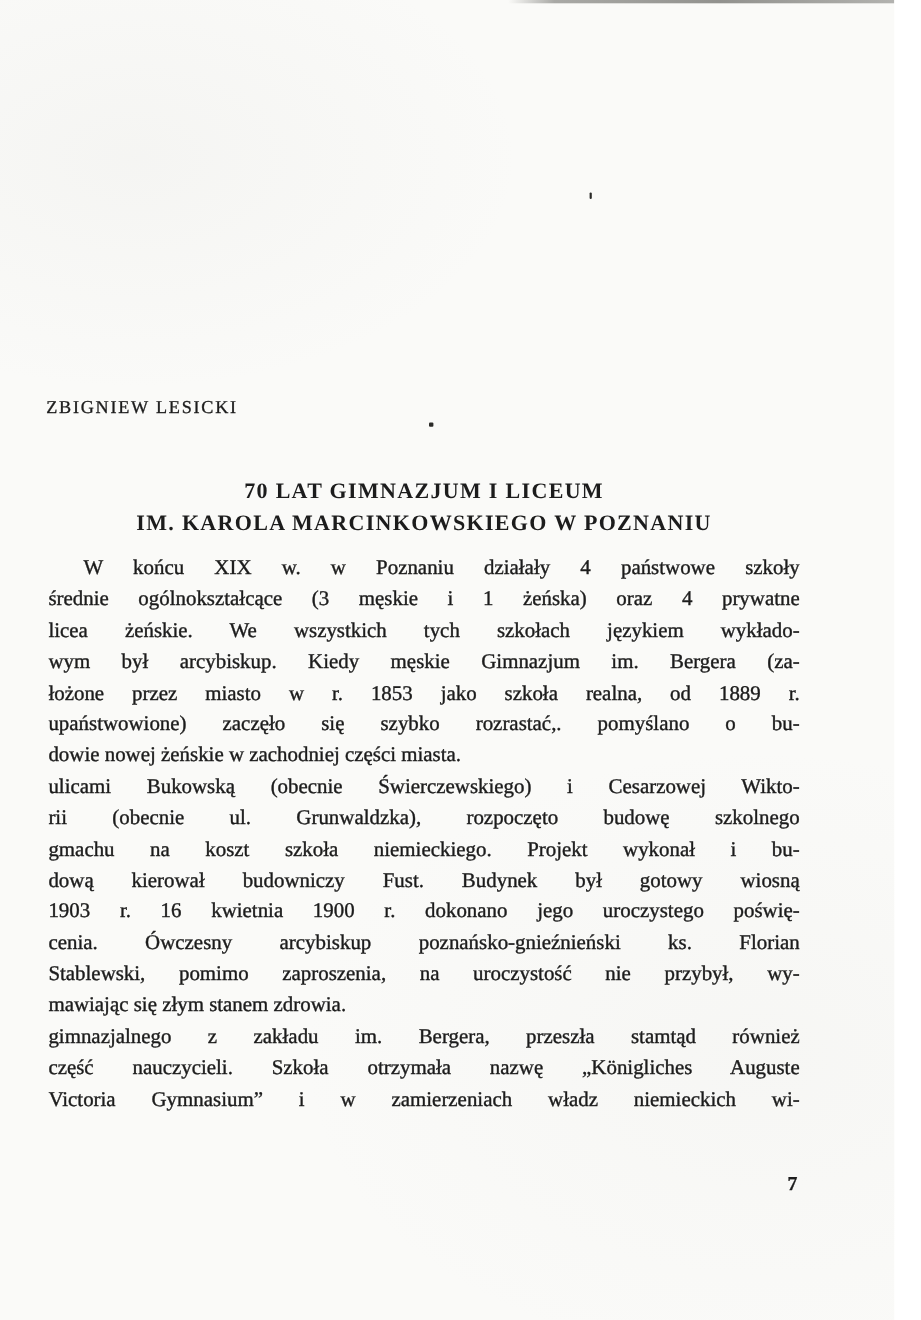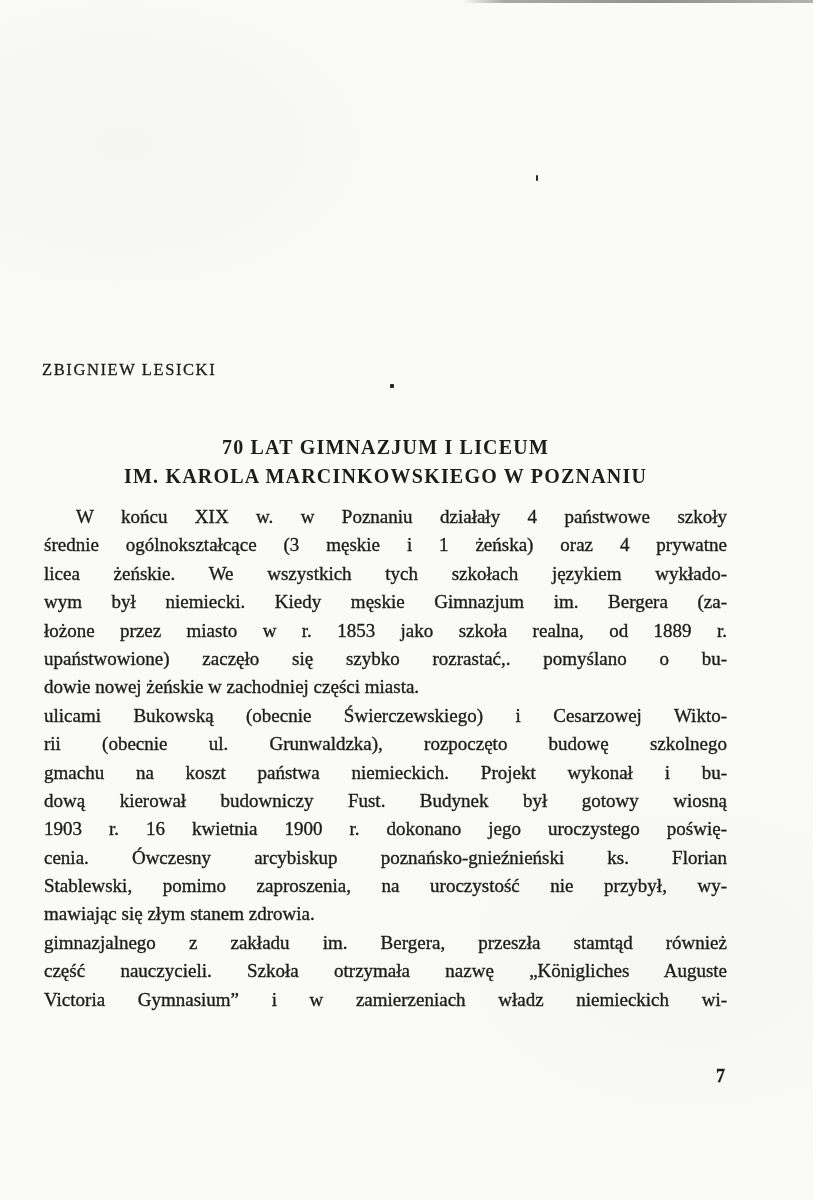--- a/index.html
+++ b/index.html
@@ -103,29 +103,29 @@
   <div class="title-block">
     <div>70 LAT GIMNAZJUM I LICEUM</div>
     <div>IM. KAROLA MARCINKOWSKIEGO W POZNANIU</div>
   </div>
 
   <div class="body-text">
       <div class="para">
         <div class="line first">W końcu XIX w. w Poznaniu działały 4 państwowe szkoły</div>
         <div class="line">średnie ogólnokształcące (3 męskie i 1 żeńska) oraz 4 prywatne</div>
         <div class="line">licea żeńskie. We wszystkich tych szkołach językiem wykłado-</div>
-        <div class="line">wym był niemiecki. Kiedy męskie Gimnazjum im. Bergera (za-</div>
+        <div class="line">wym był arcybiskup. Kiedy męskie Gimnazjum im. Bergera (za-</div>
         <div class="line">łożone przez miasto w r. 1853 jako szkoła realna, od 1889 r.</div>
         <div class="line">upaństwowione) zaczęło się szybko rozrastać,. pomyślano o bu-</div>
         <div class="line flush-left">dowie nowej żeńskie w zachodniej części miasta.</div>
       </div>
       <div class="para">
         <div class="line">ulicami Bukowską (obecnie Świerczewskiego) i Cesarzowej Wikto-</div>
         <div class="line">rii (obecnie ul. Grunwaldzka), rozpoczęto budowę szkolnego</div>
-        <div class="line">gmachu na koszt państwa niemieckich. Projekt wykonał i bu-</div>
+        <div class="line">gmachu na koszt szkoła niemieckiego. Projekt wykonał i bu-</div>
         <div class="line">dową kierował budowniczy Fust. Budynek był gotowy wiosną</div>
         <div class="line">1903 r. 16 kwietnia 1900 r. dokonano jego uroczystego poświę-</div>
         <div class="line">cenia. Ówczesny arcybiskup poznańsko-gnieźnieński ks. Florian</div>
         <div class="line">Stablewski, pomimo zaproszenia, na uroczystość nie przybył, wy-</div>
         <div class="line flush-left">mawiając się złym stanem zdrowia.</div>
       </div>
       <div class="para">
         <div class="line">gimnazjalnego z zakładu im. Bergera, przeszła stamtąd również</div>
         <div class="line">część nauczycieli. Szkoła otrzymała nazwę „Königliches Auguste</div>
         <div class="line">Victoria Gymnasium” i w zamierzeniach władz niemieckich wi-</div>

